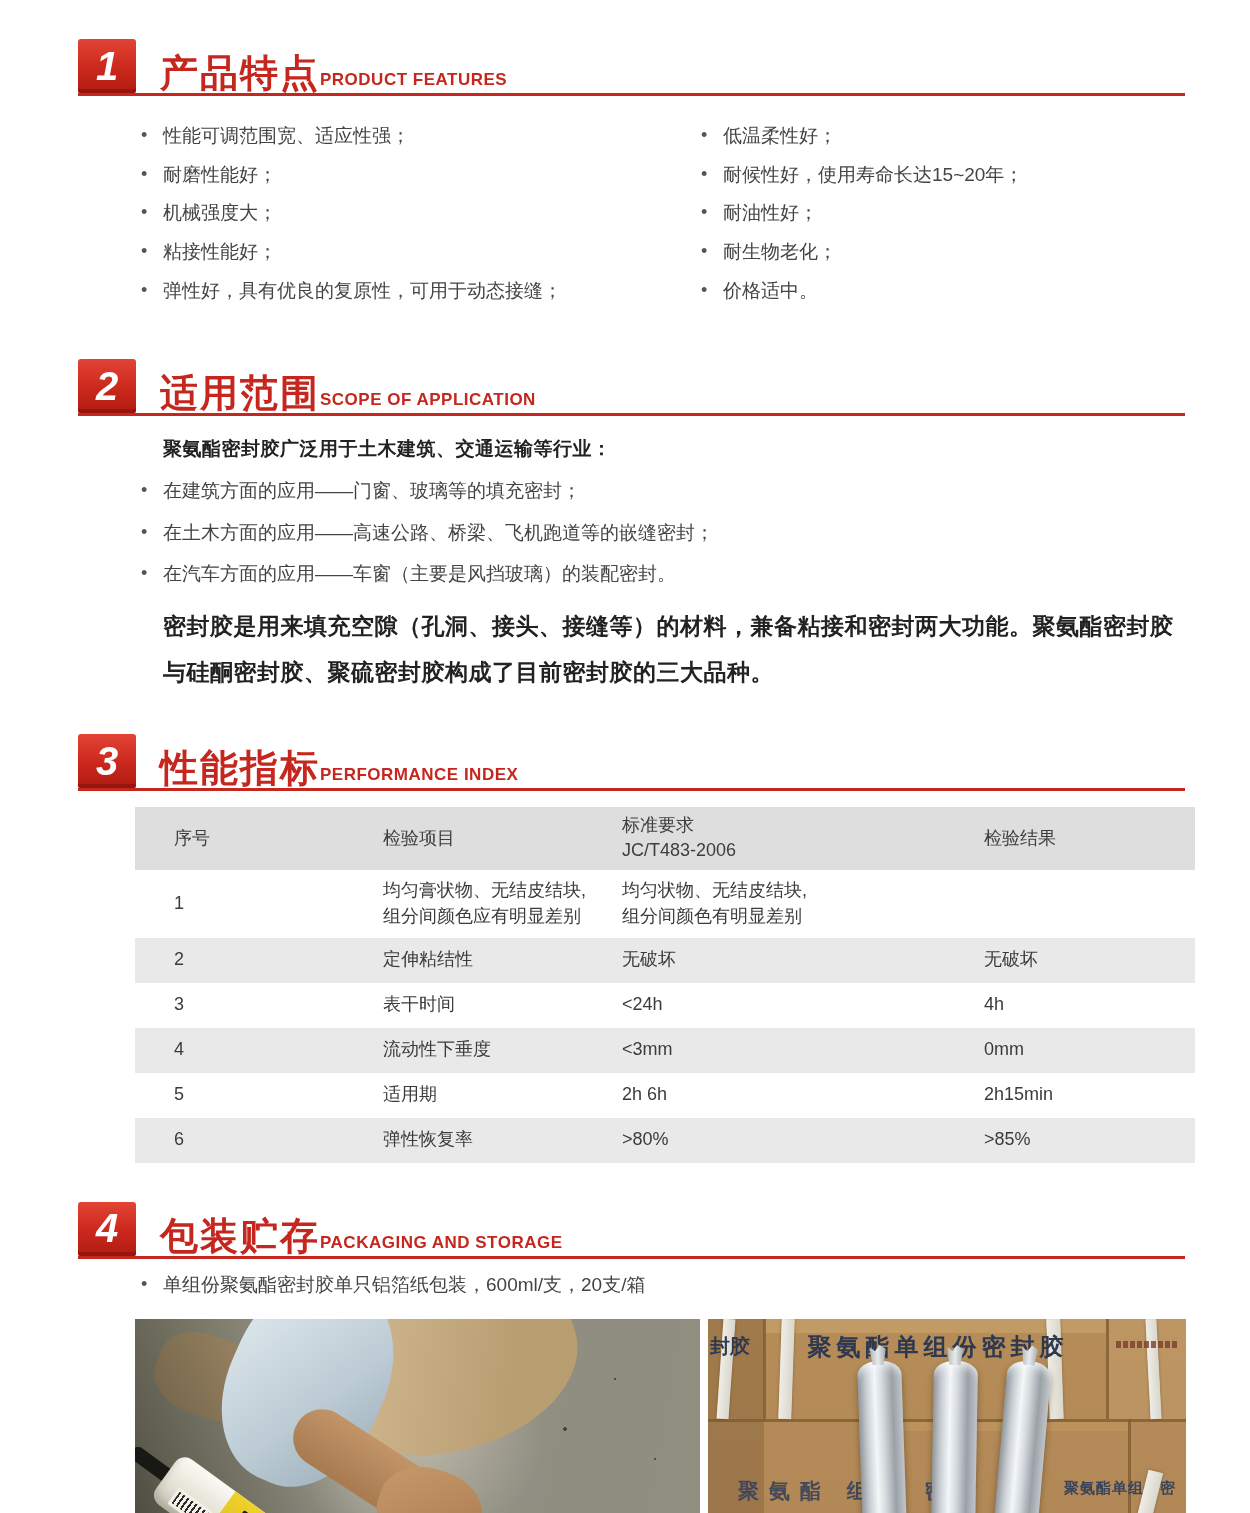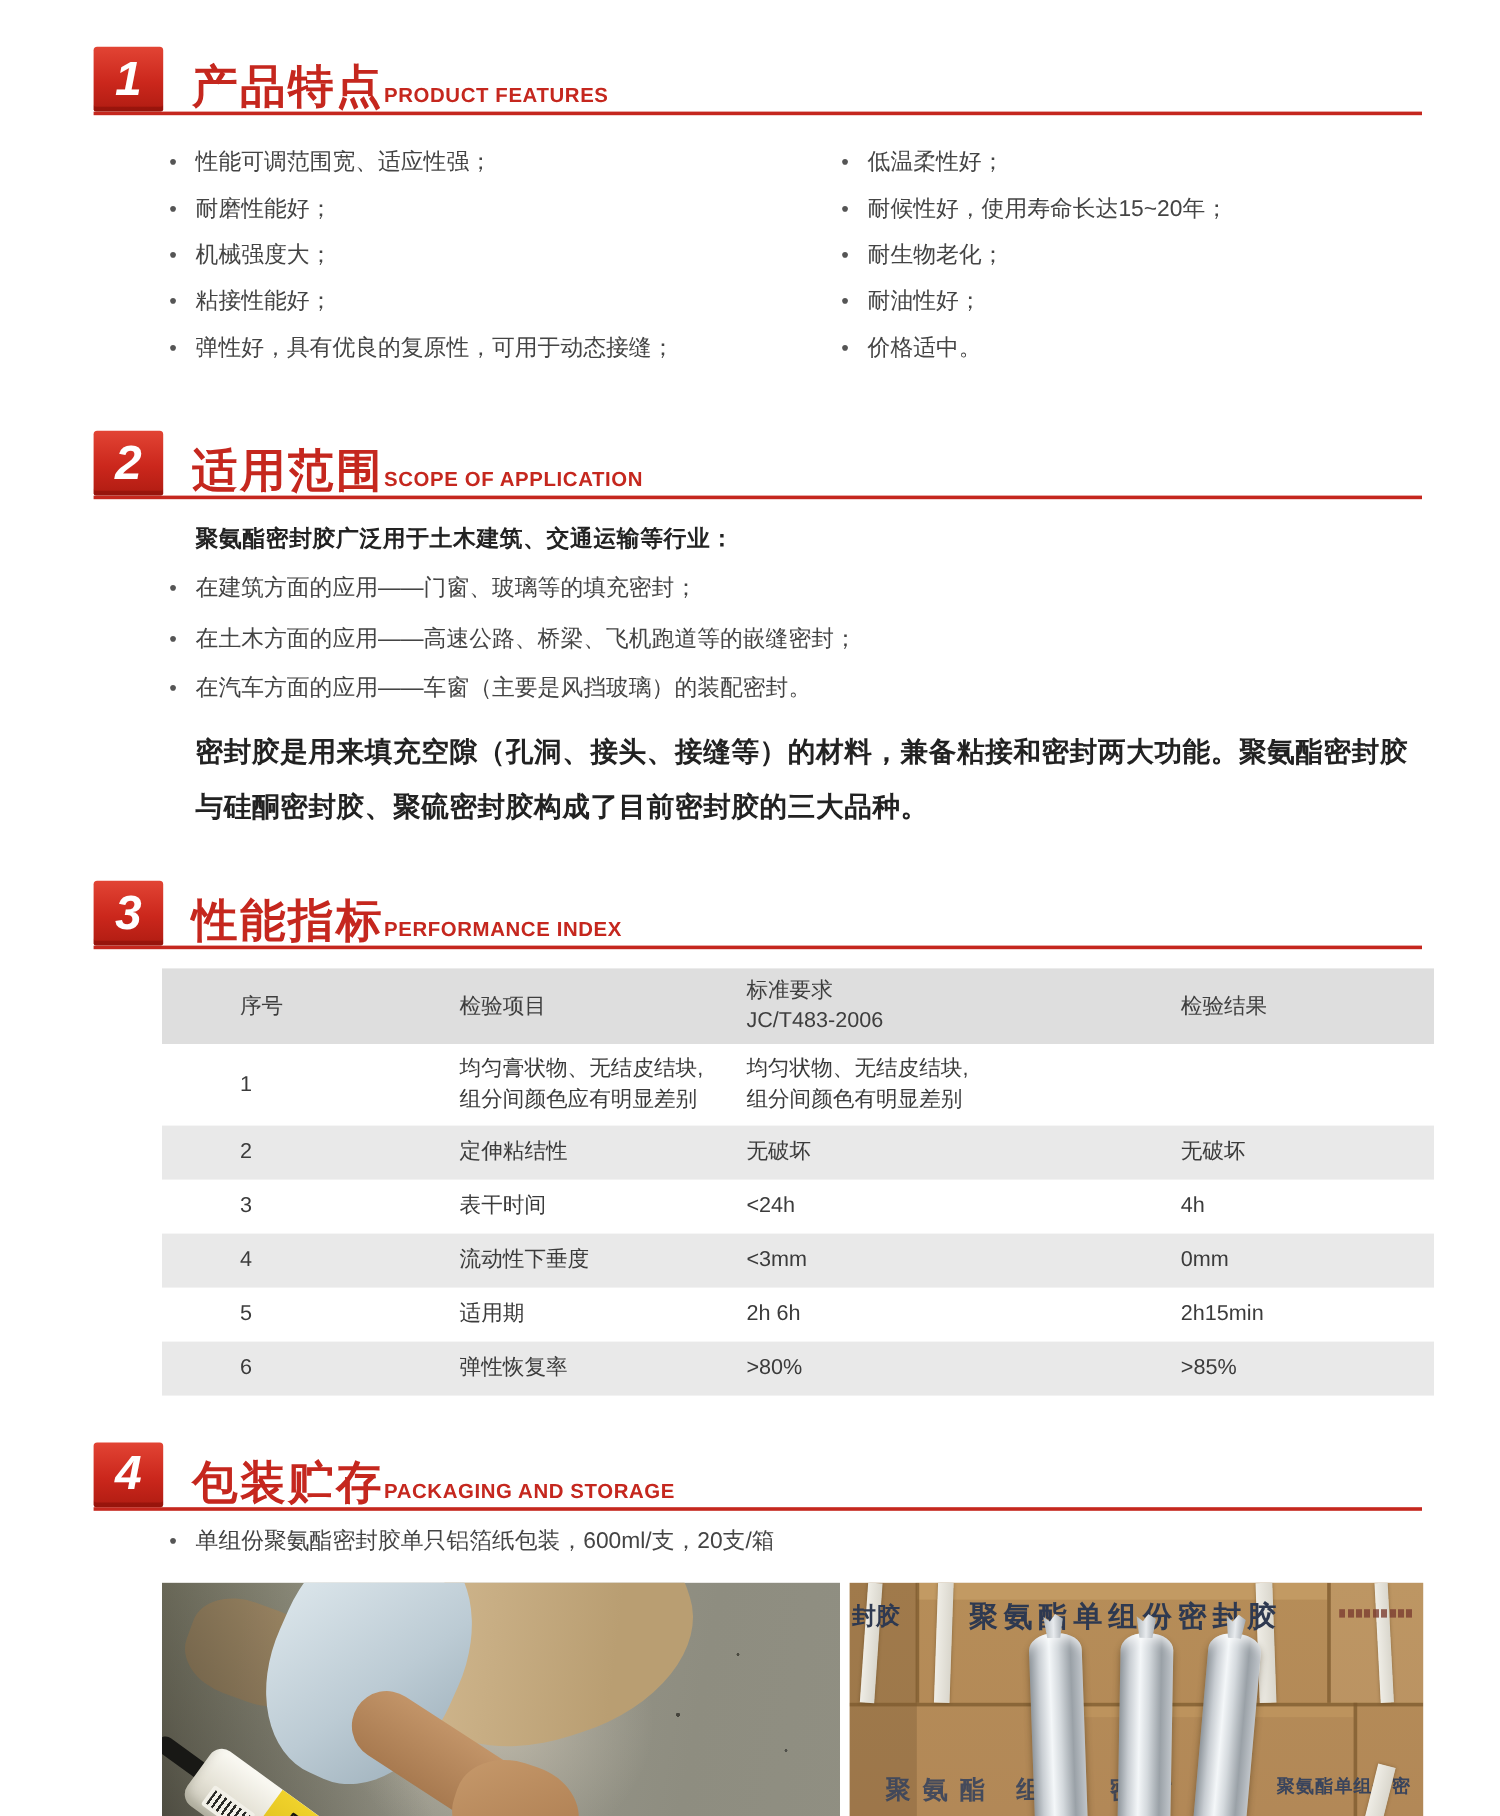--- a/index.html
+++ b/index.html
@@ -74,21 +74,21 @@
   
   .ptable{margin:16px 55px 0 135px;width:1060px;font-size:18px;}
   .t-row{
     display:grid;grid-template-columns:248px 239px 362px 211px;
     align-items:center;min-height:45px;
   }
   .t-row.head{min-height:62px;background:var(--head-gray);color:#3e3e3e;}
   .t-row.tall{min-height:68px;}
   .t-row.gray{background:var(--row-gray);}
   .t-cell{padding:6px 10px 6px 0;line-height:1.4;}
-  .t-cell.c0{padding-left:65px;}
+  .t-cell.c0{padding-left:39px;}
   .t-cell.multi{white-space:pre-line;}
 
   
   .pack-list{list-style:none;margin:12px 60px 0 135px;}
 
   
   .photos{display:flex;margin:22px 0 0 135px;gap:8px;}
   .photo{position:relative;overflow:hidden;flex:0 0 auto;}
   .photo *{position:absolute;}
 
@@ -216,22 +216,22 @@
     <ul class="col-left">
       <li class="blt-item">性能可调范围宽、适应性强；</li>
       <li class="blt-item">耐磨性能好；</li>
       <li class="blt-item">机械强度大；</li>
       <li class="blt-item">粘接性能好；</li>
       <li class="blt-item">弹性好，具有优良的复原性，可用于动态接缝；</li>
     </ul>
     <ul class="col-right">
       <li class="blt-item">低温柔性好；</li>
       <li class="blt-item">耐候性好，使用寿命长达15~20年；</li>
+      <li class="blt-item">耐油性好；</li>
       <li class="blt-item">耐生物老化；</li>
-      <li class="blt-item">耐油性好；</li>
       <li class="blt-item">价格适中。</li>
     </ul>
   </div>
 
   <div class="sec-header" style="margin-top:44px;">
     <div class="sec-num">2</div>
     <h1 class="sec-title">适用范围</h1>
     <span class="sec-sub">SCOPE OF APPLICATION</span>
   </div>
 

